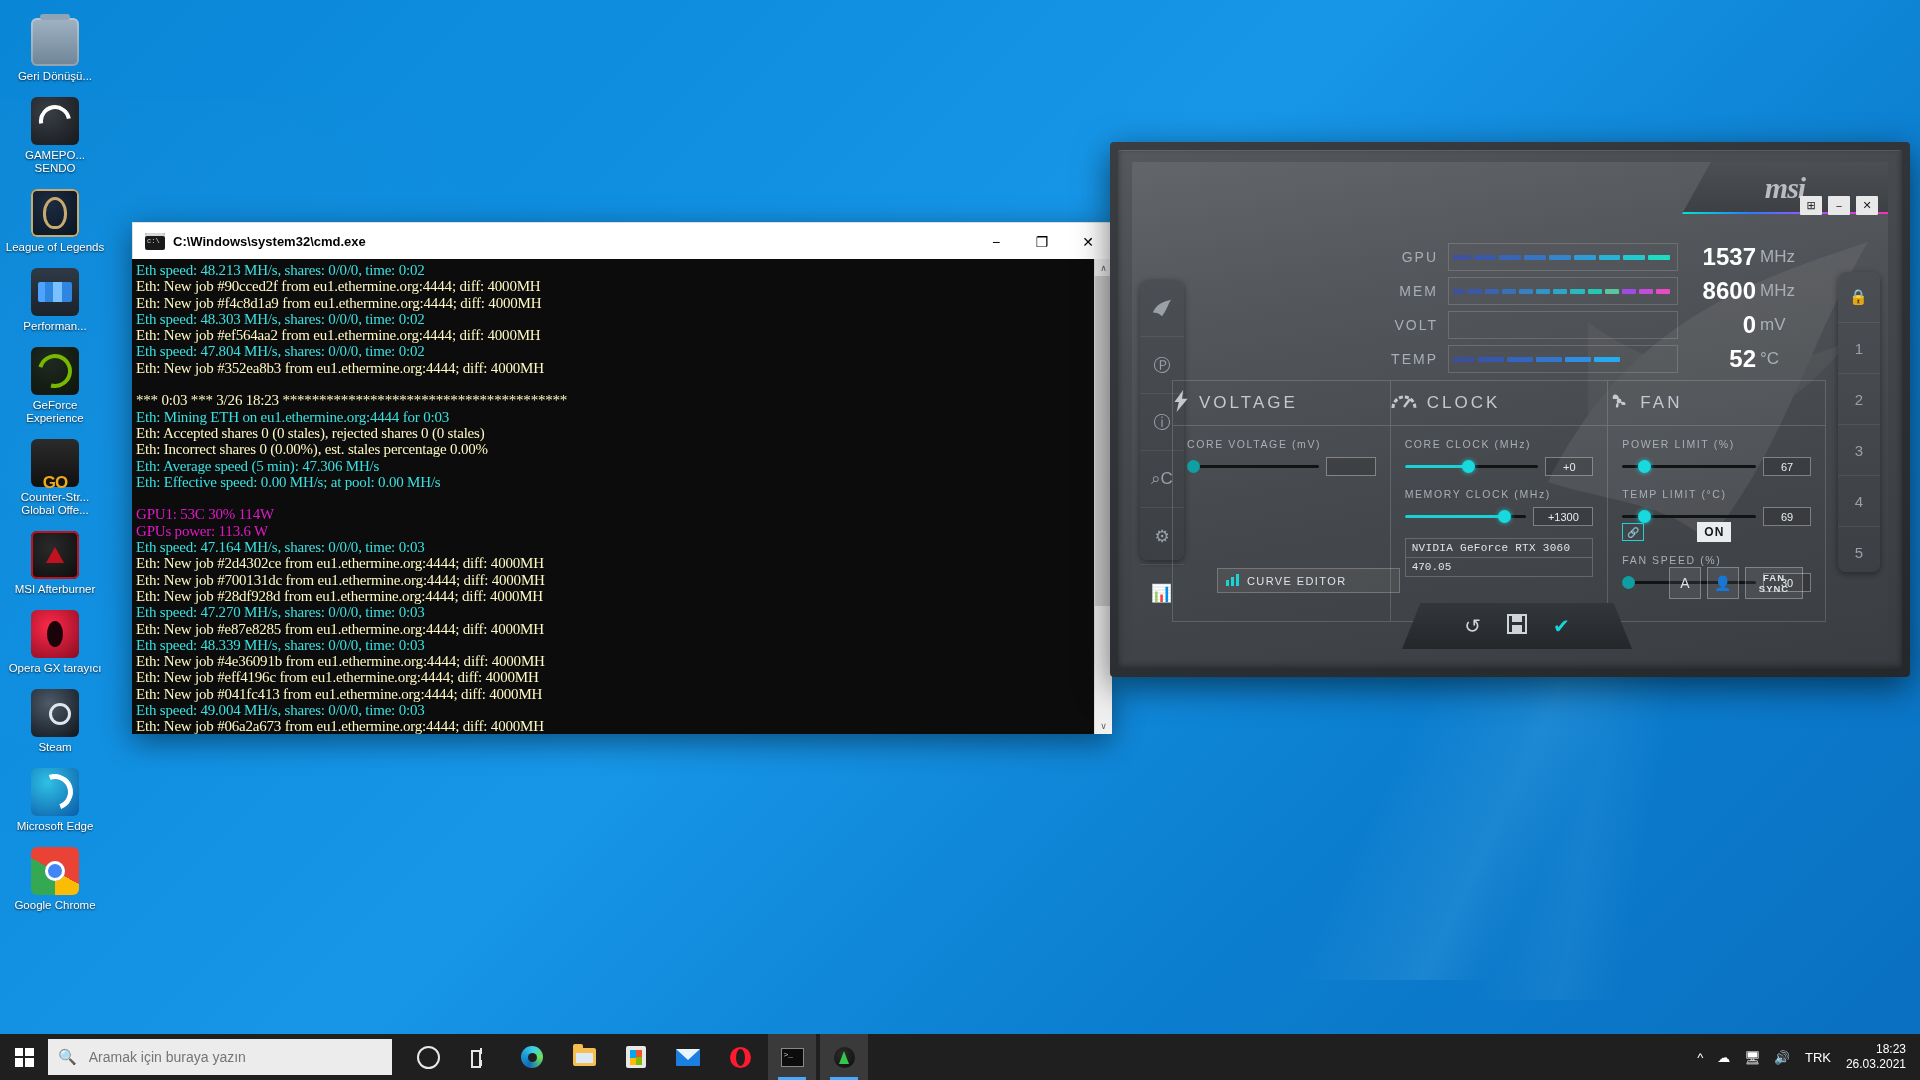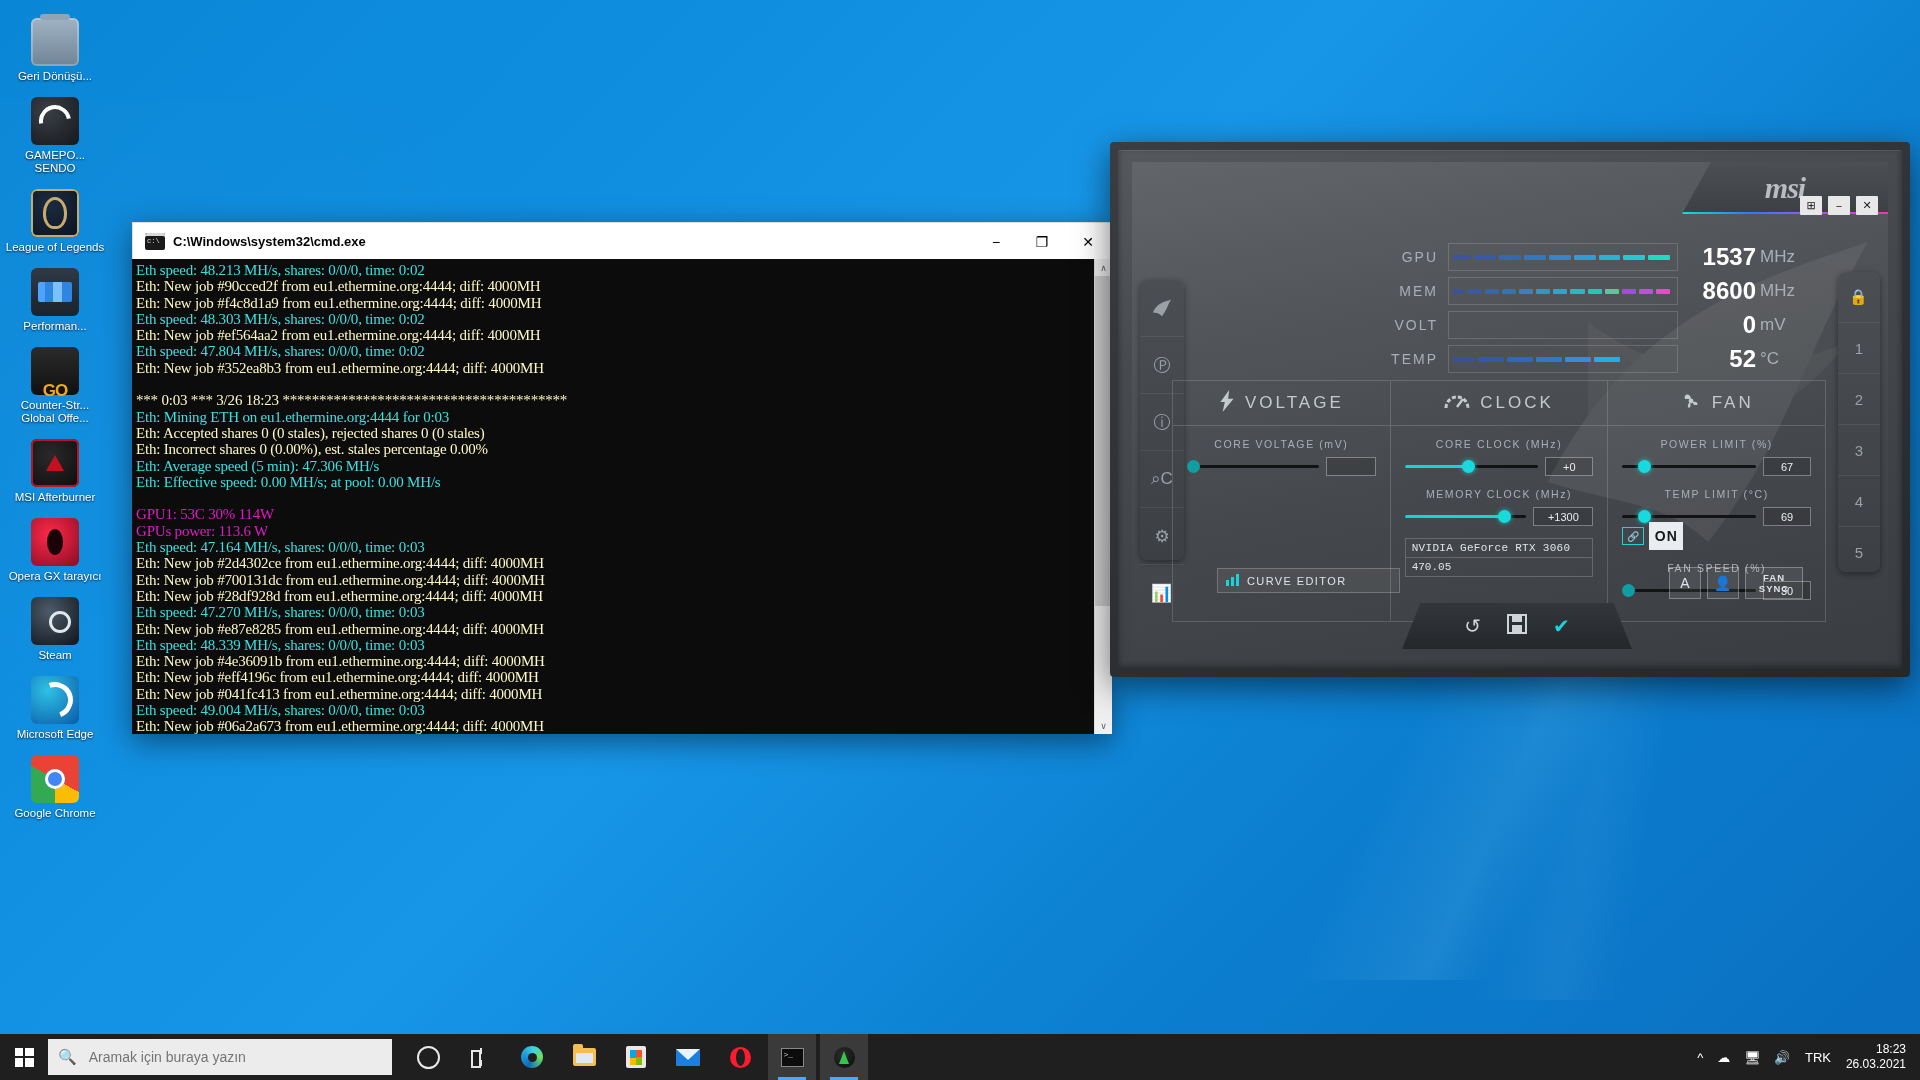--- a/index.html
+++ b/index.html
@@ -131,41 +131,41 @@
   #ab .ro .seg{height:5px;margin-right:3px;border-radius:1px;}
   #ab .ro .val{min-width:72px;text-align:right;font-family:"Liberation Sans",sans-serif;font-weight:bold;
       font-size:24px;color:#ffffff;padding-left:6px;}
   #ab .ro .unit{width:42px;font-size:17px;color:#a9afb5;padding-left:4px;}
 
   
   #ab .panels{position:absolute;left:40px;top:218px;right:62px;height:240px;
       border:1px solid rgba(255,255,255,.16);display:flex;}
   #ab .pan{flex:1;position:relative;}
   #ab .pan + .pan{border-left:1px solid rgba(255,255,255,.16);}
-  #ab .pan .head{height:44px;display:flex;align-items:center;justify-content:center;gap:10px;
+  #ab .pan .head{height:44px;display:flex;align-items:center;justify-content:flex-start;gap:10px;
       border-bottom:1px solid rgba(255,255,255,.16);color:#c4c9ce;font-size:17px;letter-spacing:3px;}
   #ab .pan .body{padding:12px 14px;position:relative;}
   #ab .ctl{margin-bottom:12px;}
-  #ab .ctl .cl{font-size:10.5px;color:#a9afb5;letter-spacing:1.6px;text-align:center;margin-bottom:7px;}
+  #ab .ctl .cl{font-size:10.5px;color:#a9afb5;letter-spacing:1.6px;text-align:left;margin-bottom:7px;}
   #ab .ctl .row{display:flex;align-items:center;gap:7px;}
   #ab .slider{flex:1;height:16px;position:relative;}
   #ab .slider .track{position:absolute;top:6px;left:0;right:0;height:3px;background:#111315;border-radius:2px;}
   #ab .slider .fill{position:absolute;top:6px;left:0;height:3px;background:#18d2d8;border-radius:2px;}
   #ab .slider .knob{position:absolute;top:1px;width:13px;height:13px;border-radius:50%;
       background:#17d9de;box-shadow:0 0 5px rgba(23,217,222,.8);}
   #ab .slider .knob.dim{background:#0f9ea2;box-shadow:none;}
   #ab .numbox{width:46px;height:17px;border:1px solid rgba(255,255,255,.35);color:#e8ecef;font-size:11px;
       display:flex;align-items:center;justify-content:center;background:rgba(0,0,0,.12);}
   #ab .numbox.wide{width:58px;}
   #ab .numbox.empty{width:48px;}
   #ab .linkrow{display:flex;align-items:center;gap:5px;margin-top:-4px;}
   #ab .linkbtn{width:20px;height:16px;border:1px solid #1fd2d8;color:#1fd2d8;font-size:10px;
       display:flex;align-items:center;justify-content:center;}
-  #ab .onbtn{width:34px;height:28px;background:#e9edf0;color:#16181a;font-size:14px;font-weight:bold;
-      display:flex;align-items:center;justify-content:center;letter-spacing:1px;}
+  #ab .onbtn{width:34px;height:20px;background:#e9edf0;color:#16181a;font-size:12px;font-weight:bold;
+      display:flex;align-items:center;justify-content:center;letter-spacing:1px;margin-left:48px;}
   #ab .gpuname{margin-top:4px;border:1px solid rgba(255,255,255,.2);padding:3px 6px;font-size:11px;color:#dfe4e8;
       font-family:"Liberation Mono",monospace;letter-spacing:.3px;}
   #ab .drvver{border:1px solid rgba(255,255,255,.2);border-top:none;padding:3px 6px;font-size:11px;color:#dfe4e8;
       font-family:"Liberation Mono",monospace;}
   #ab .curve{position:absolute;left:44px;bottom:28px;width:165px;height:23px;
       border:1px solid rgba(255,255,255,.22);background:rgba(255,255,255,.06);
       display:flex;align-items:center;gap:7px;padding:0 8px;color:#dfe4e8;font-size:11px;letter-spacing:1.4px;}
   #ab .fanbtns{position:absolute;right:22px;bottom:22px;display:flex;align-items:stretch;gap:6px;}
   #ab .sqbtn{width:30px;height:30px;border:1px solid rgba(255,255,255,.3);background:rgba(255,255,255,.07);
       display:flex;align-items:center;justify-content:center;color:#dfe4e8;font-size:14px;}
@@ -236,20 +236,24 @@
     </div>
     <div class="desk-ico">
       <div class="glyph ic-lol"></div>
       <div class="lbl">League of Legends</div>
     </div>
     <div class="desk-ico">
       <div class="glyph ic-perf"></div>
       <div class="lbl">Performan...</div>
     </div>
     <div class="desk-ico">
+      <div class="glyph ic-geforce"></div>
+      <div class="lbl">GeForce Experience</div>
+    </div>
+    <div class="desk-ico">
       <div class="glyph ic-csgo">
         <span class="t">GO</span>
       </div>
       <div class="lbl">Counter-Str... Global Offe...</div>
     </div>
     <div class="desk-ico">
       <div class="glyph ic-msi"></div>
       <div class="lbl">MSI Afterburner</div>
     </div>
     <div class="desk-ico">

